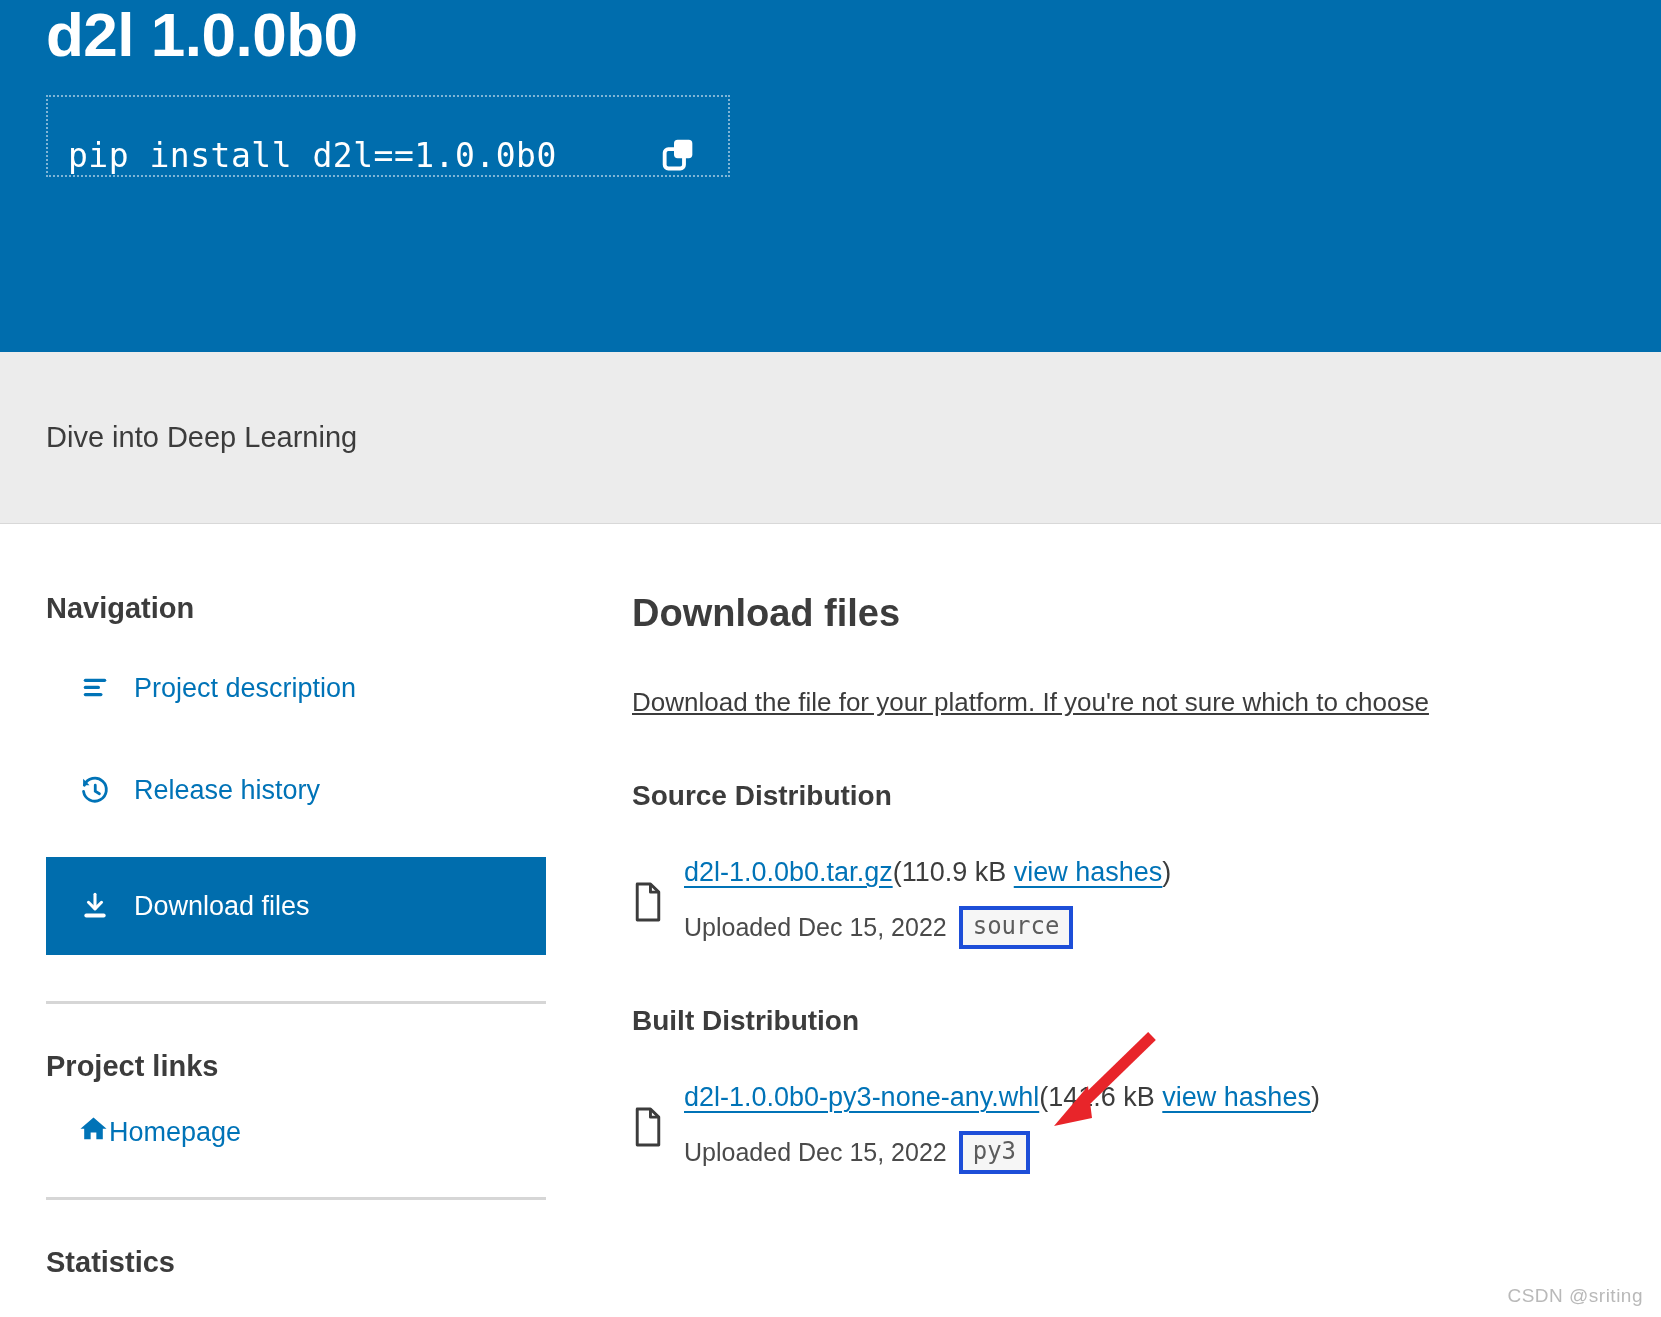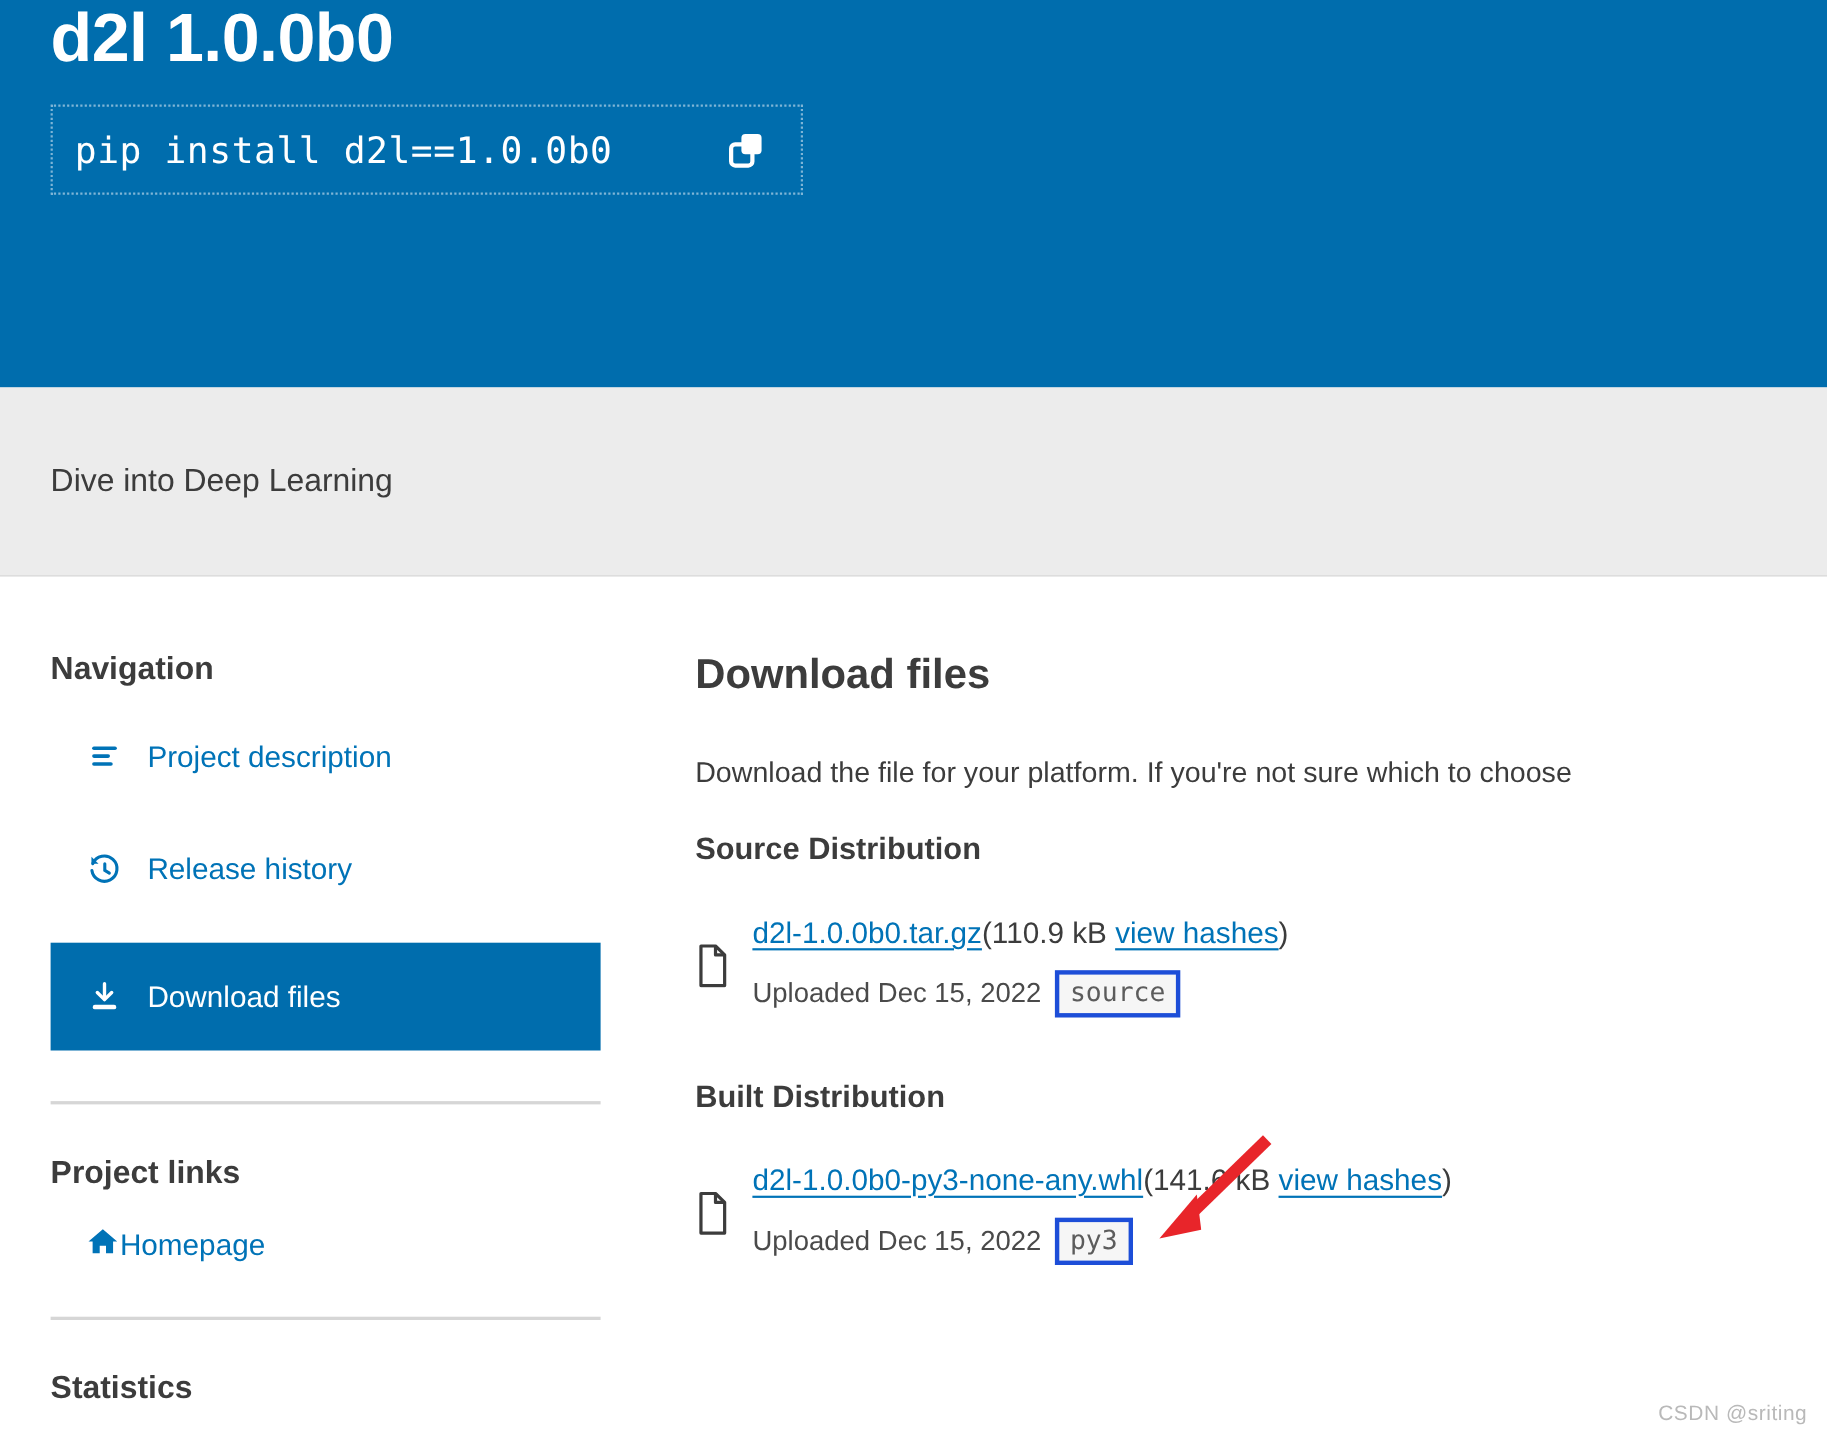--- a/index.html
+++ b/index.html
@@ -26,21 +26,21 @@
     padding-top: 2px;
     font-size: 62px;
     font-weight: 700;
     color: #ffffff;
     letter-spacing: -0.5px;
     line-height: 1.05;
   }
   .pip-wrap {
     margin-top: 28px;
     display: inline-flex;
-    align-items: center;
+    align-items: flex-end;
     border: 2px dotted #7fb5d6;
     height: 82px;
     width: 684px;
   }
   .pip-cmd {
     flex: 1;
     display: flex;
     align-items: center;
     padding: 0 20px;
     font-family: "DejaVu Sans Mono", monospace;
@@ -146,22 +146,23 @@
   
   .content h1 {
     font-size: 38px;
     font-weight: 700;
     color: #3c3c3c;
     margin: 0 0 52px 0;
   }
   .content .lead {
     font-size: 26px;
     color: #3c3c3c;
-    margin: 0 0 38px 0;
+    margin: 0 0 62px 0;
     white-space: nowrap;
+    text-decoration: underline;
   }
   .content h2 {
     font-size: 28px;
     font-weight: 700;
     color: #3c3c3c;
     margin: 0 0 42px 0;
   }
   .file-block { margin-bottom: 56px; }
   .file-row {
     display: flex;
@@ -212,21 +213,21 @@
     top: 1030px;
     width: 130px;
     height: 110px;
     pointer-events: none;
   }
 
   
   .watermark {
     position: absolute;
     right: 18px;
-    bottom: 20px;
+    bottom: 10px;
     font-size: 19px;
     color: #b9b9b9;
     letter-spacing: 0.5px;
   }
 </style>
 </head>
 <body>
 
 <div class="banner">
   <h1 class="banner-title">d2l 1.0.0b0</h1>

